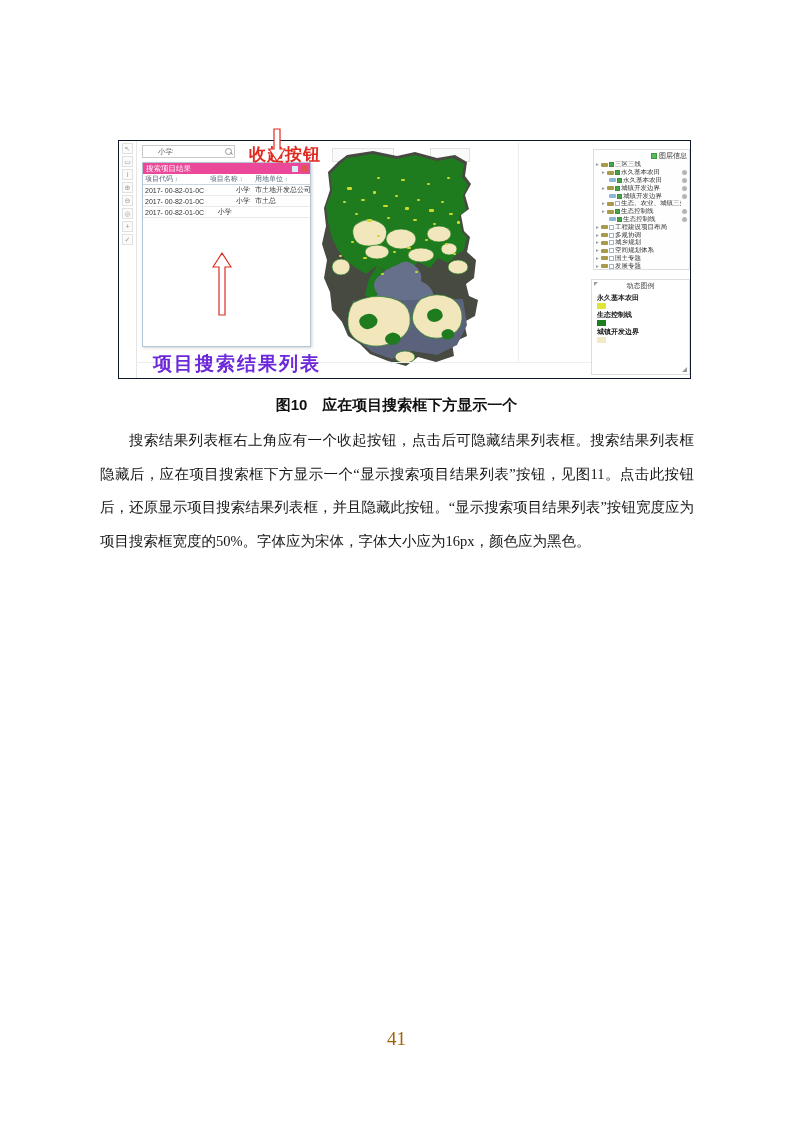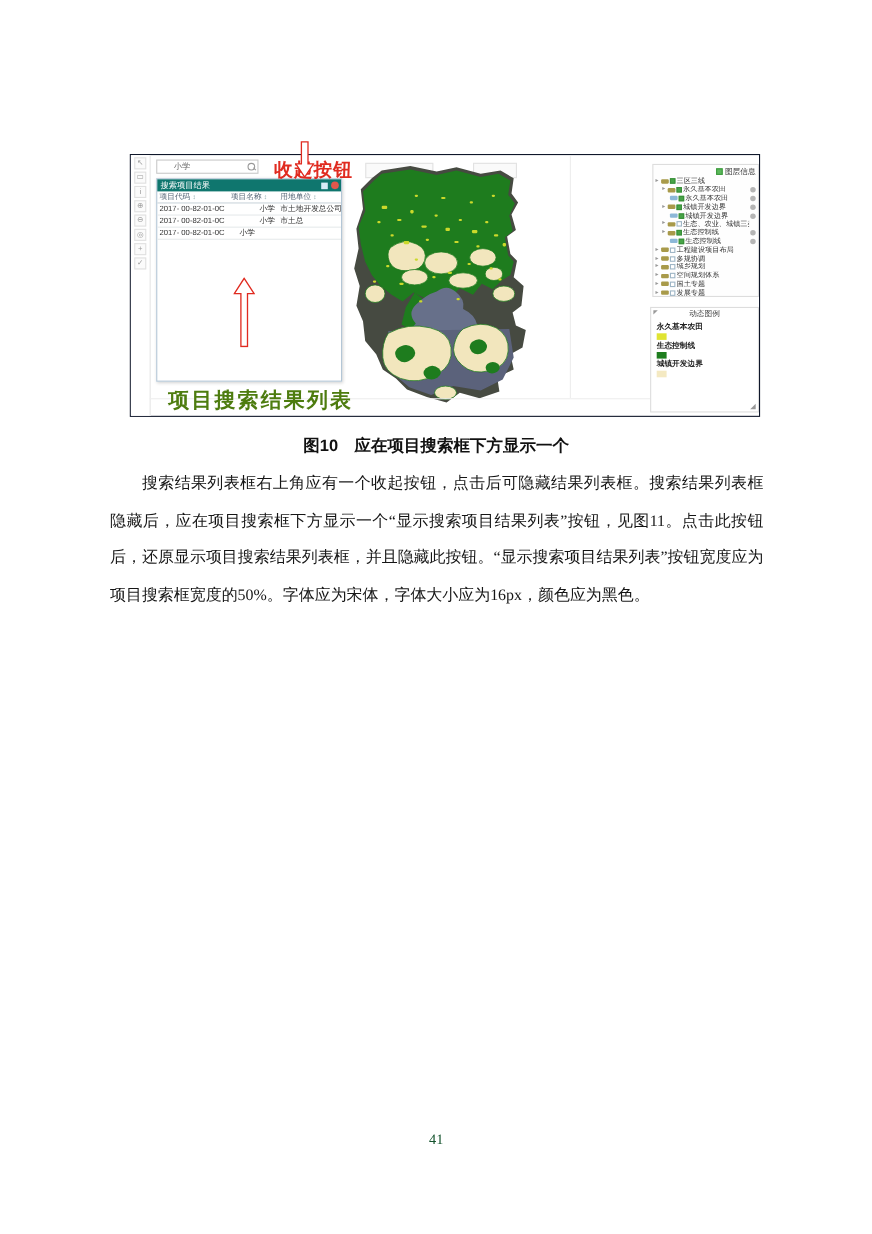--- a/index.html
+++ b/index.html
@@ -80,21 +80,21 @@
   .lg-swatch{width:9px;height:6px;margin-top:1px;}
   .lg-resize{position:absolute;right:2px;bottom:2px;width:0;height:0;
              border-bottom:5px solid #999;border-left:5px solid transparent;}
 
   
   #caption{position:absolute;left:0;right:0;top:396px;text-align:center;font-size:15px;
            font-weight:bold;color:#111;font-family:"Liberation Sans","DejaVu Sans",sans-serif;}
   #bodyText{position:absolute;left:100px;top:424px;width:594px;font-size:14.5px;line-height:33.5px;
             color:#151515;text-align:justify;}
   #bodyText p{margin:0;text-indent:2em;}
-  #pageNum{position:absolute;left:0;right:0;top:1028px;text-align:center;font-size:13px;color:#14532d;}
+  #pageNum{position:absolute;left:0;right:0;top:1028px;text-align:center;font-size:19px;color:#a16207;}
 </style>
 </head>
 <body>
 
 <div id="page">
 
   <div id="annoCollapse" class="anno" style="color: rgb(224, 43, 32);">收起按钮</div>
   <svg id="arrowDown" class="anno-arrow" width="18" height="34">
     <polygon points="6,1 12,1 12,21 17,21 9,33 1,21 6,21" fill="#ffffff" stroke-width="1.2" style="stroke: rgb(224, 43, 32);"></polygon>
   </svg>
@@ -178,21 +178,21 @@
           <rect x="60" y="28" width="3" height="2" rx="1"></rect>
         <rect x="110" y="34" width="3" height="2" rx="1"></rect>
           <rect x="130" y="28" width="3" height="2" rx="1"></rect>
       </g>
     </svg>
 
     <div class="vline"></div>
     <div class="hline"></div>
 
     <div id="resultsPanel">
-      <div id="rpTitle" style="background-color: #0f766e; justify-content: flex-end;">
+      <div id="rpTitle" style="background-color: #ec4899; justify-content: flex-end;">
         <span class="pt">搜索项目结果</span>
         <span class="btn-min"></span>
         <span class="btn-close"></span>
       </div>
       <div class="thead">
         <span class="c1"><span>项目代码</span> <span class="sort">↕</span></span>
         <span class="c2"><span>项目名称</span> <span class="sort">↕</span></span>
         <span class="c3"><span>用地单位</span> <span class="sort">↕</span></span>
       </div>
       <div class="trow">
@@ -331,21 +331,21 @@
         <div class="lg-label">城镇开发边界</div>
         <div class="lg-swatch" style="background-color: rgb(244, 233, 194);"></div>
       </div>
       <span class="lg-resize"></span>
     </div>
   </div>
 
   <svg id="arrowUp" class="anno-arrow" width="20" height="64">
     <polygon points="10,1 19,15 13,15 13,63 7,63 7,15 1,15" fill="#ffffff" stroke-width="1.2" style="stroke: rgb(224, 43, 32);"></polygon>
   </svg>
-  <div id="annoResults" class="anno" style="color: #4d7c0f;">项目搜索结果列表</div>
+  <div id="annoResults" class="anno" style="color: #6d28d9;">项目搜索结果列表</div>
 
   <div id="caption">图10　应在项目搜索框下方显示一个</div>
 
   <div id="bodyText">
     <p>搜索结果列表框右上角应有一个收起按钮，点击后可隐藏结果列表框。搜索结果列表框隐藏后，应在项目搜索框下方显示一个“显示搜索项目结果列表”按钮，见图11。点击此按钮后，还原显示项目搜索结果列表框，并且隐藏此按钮。“显示搜索项目结果列表”按钮宽度应为项目搜索框宽度的50%。字体应为宋体，字体大小应为16px，颜色应为黑色。</p>
   </div>
 
   <div id="pageNum">41</div>
 </div>
 

